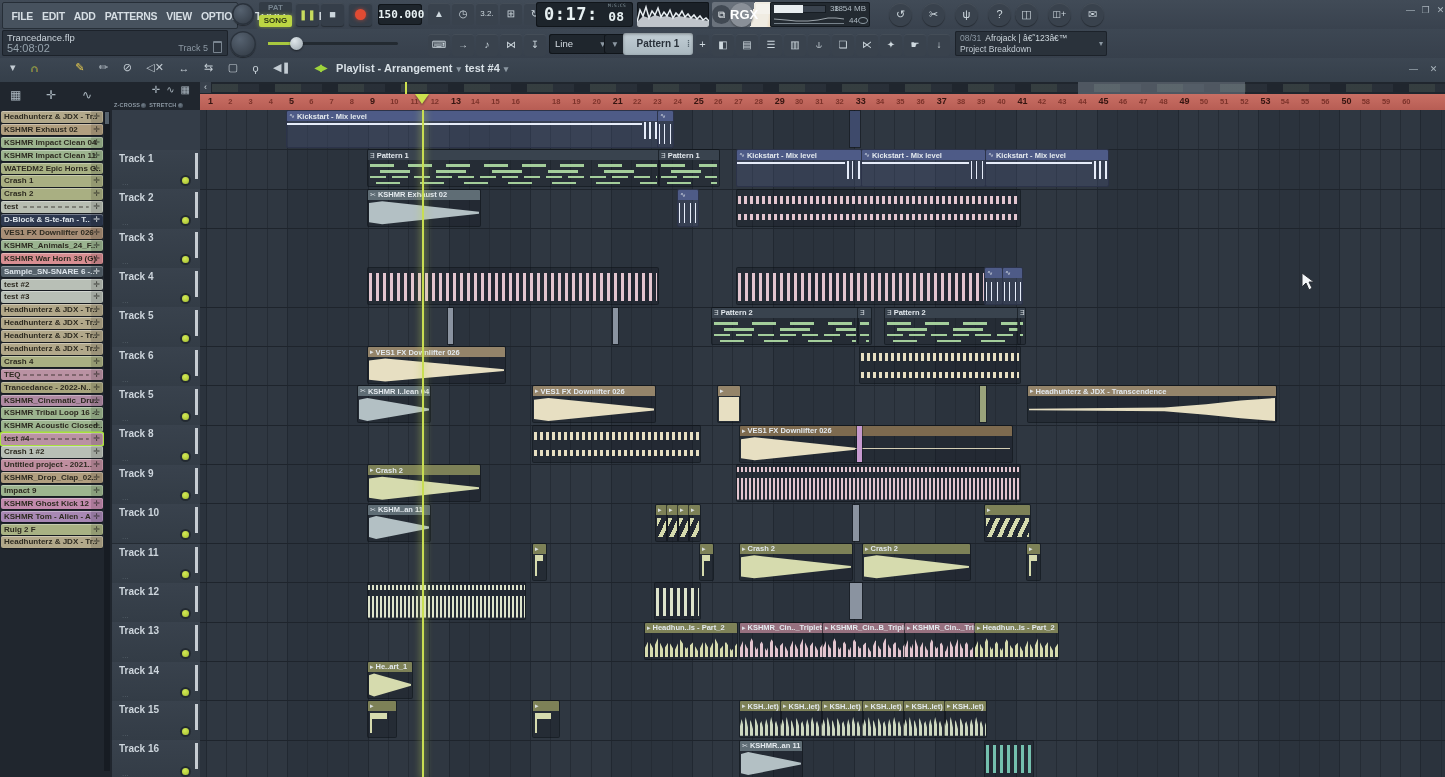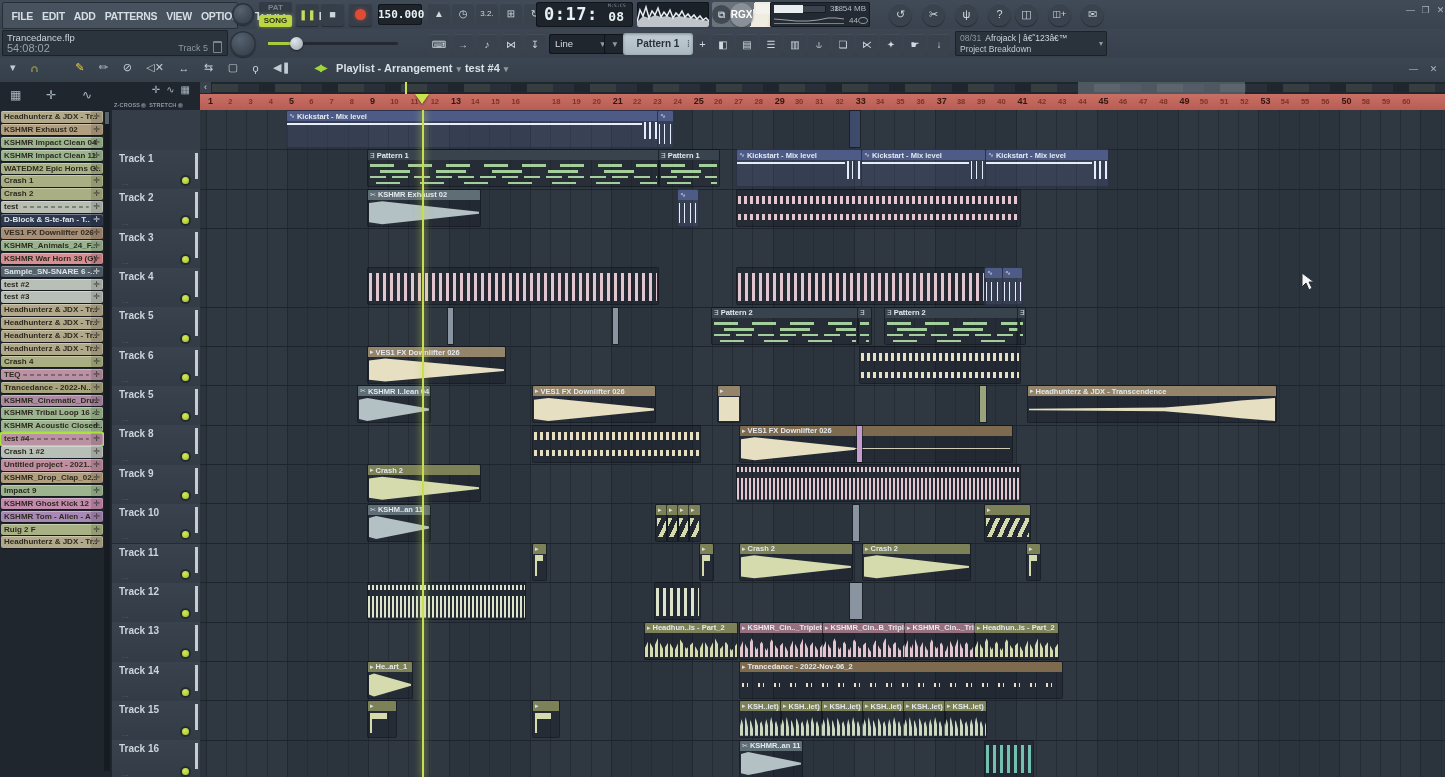--- a/index.html
+++ b/index.html
@@ -27,21 +27,21 @@
   .sq{position:absolute;top:3px;width:22px;height:22px;background:#39424d;border-radius:3px;text-align:center;line-height:22px;font-size:10px;color:#cfd9df;box-shadow:inset 0 1px 0 rgba(255,255,255,.06);}
   #time-lcd{position:absolute;left:536px;top:2px;width:97px;height:25px;background:#1d242b;border-radius:3px;box-shadow:inset 0 0 0 1px #10151a;color:#e8f1f3;font-family:"DejaVu Sans Mono",monospace;}
   #time-main{position:absolute;left:8px;top:2px;font-size:17px;font-weight:bold;letter-spacing:.5px;}
   #time-cs{position:absolute;right:9px;top:7px;font-size:13px;font-weight:bold;}
   #time-unit{position:absolute;right:7px;top:1px;font-size:4.5px;color:#8fa0a8;letter-spacing:.3px;}
   #scope{position:absolute;left:637px;top:2px;width:72px;height:25px;background:#1b2128;border-radius:2px;box-shadow:inset 0 0 0 1px #10151a;overflow:hidden;}
   #mini-preview{position:absolute;left:712px;top:2px;width:108px;height:25px;border-radius:2px;background:linear-gradient(100deg,#6a727c 0 38%,#f0ece2 38% 52%,#e3a964 66%,#a05f36 82%,#2e241e 100%);overflow:hidden;}
   #mini-white{position:absolute;left:44px;top:2px;width:26px;height:10px;background:#f4f2ec;}
   .roundbadge{position:absolute;border-radius:50%;text-align:center;color:#e8edf1;}
   #expand-badge{left:0px;top:3px;width:19px;height:19px;background:rgba(58,66,76,.85);font-size:10px;line-height:19px;}
-  #rgx-badge{left:18px;top:1px;width:23px;height:24px;background:#8a9098;font-size:10px;font-weight:bold;line-height:23px;color:#fff;box-shadow:0 1px 2px rgba(0,0,0,.4);}
+  #rgx-badge{left:18px;top:1px;width:23px;height:24px;background:#8a9098;font-size:13px;font-weight:bold;line-height:23px;color:#fff;box-shadow:0 1px 2px rgba(0,0,0,.4);}
   #cpu-panel{position:absolute;left:770px;top:2px;width:100px;height:25px;background:#232a31;border-radius:2px;box-shadow:inset 0 0 0 1px #141a20;font-size:8px;color:#aeb9c2;}
   #cpu-bar{position:absolute;left:4px;top:3px;width:52px;height:8px;background:#3a434e;box-shadow:inset 0 0 0 1px #171d23;}
   #cpu-bar i{position:absolute;left:0;top:0;bottom:0;width:55%;background:#e8edf0;}
   #cpu-pct{position:absolute;left:60px;top:2px;}
   #mem-txt{position:absolute;right:4px;top:2px;}
   #cpu-graph{position:absolute;left:4px;bottom:3px;width:70px;height:8px;border-bottom:1px solid #9aa7b0;opacity:.7;}
   #cpu-val{position:absolute;right:12px;bottom:2px;}
   #cpu-oval{position:absolute;right:2px;bottom:3px;width:8px;height:5px;border:1px solid #8a97a0;border-radius:50%;}
   .rbtn{position:absolute;top:3px;width:23px;height:23px;border-radius:50%;background:#39424d;box-shadow:inset 0 1px 0 rgba(255,255,255,.07),0 1px 1px rgba(0,0,0,.35);text-align:center;line-height:23px;font-size:11px;color:#cfd9df;}
   .winbtn{position:absolute;top:5px;width:11px;height:10px;font-size:9px;line-height:10px;color:#aab5bd;text-align:center;}
@@ -1040,29 +1040,20 @@
         <div class="lane" style="top: 550.9px;">
           <div class="clip k-audio" style="left: 168px; width: 44px; --hdr: #7d8157; --wav: #d6dbae;">
             <div class="tb">
               <i class="ci">▸</i>
               <span>He..art_1</span>
             </div>
             <div class="cbody">
               <i class="v v-decay"></i>
             </div>
           </div>
-          <div class="clip k-audio" style="left: 540px; width: 322px; --hdr: #7d6a4f; --wav: #e7dfc2;">
-            <div class="tb">
-              <i class="ci">▸</i>
-              <span>Trancedance - 2022-Nov-06_2</span>
-            </div>
-            <div class="cbody">
-              <i class="v v-sparse"></i>
-            </div>
-          </div>
         </div>
         <div class="lane" style="top: 590.25px;">
           <div class="clip k-audio" style="left: 168px; width: 28px; --hdr: #7d8157; --wav: #d6dbae;">
             <div class="tb">
               <i class="ci">▸</i>
             </div>
             <div class="cbody">
               <i class="v v-flag"></i>
             </div>
           </div>

